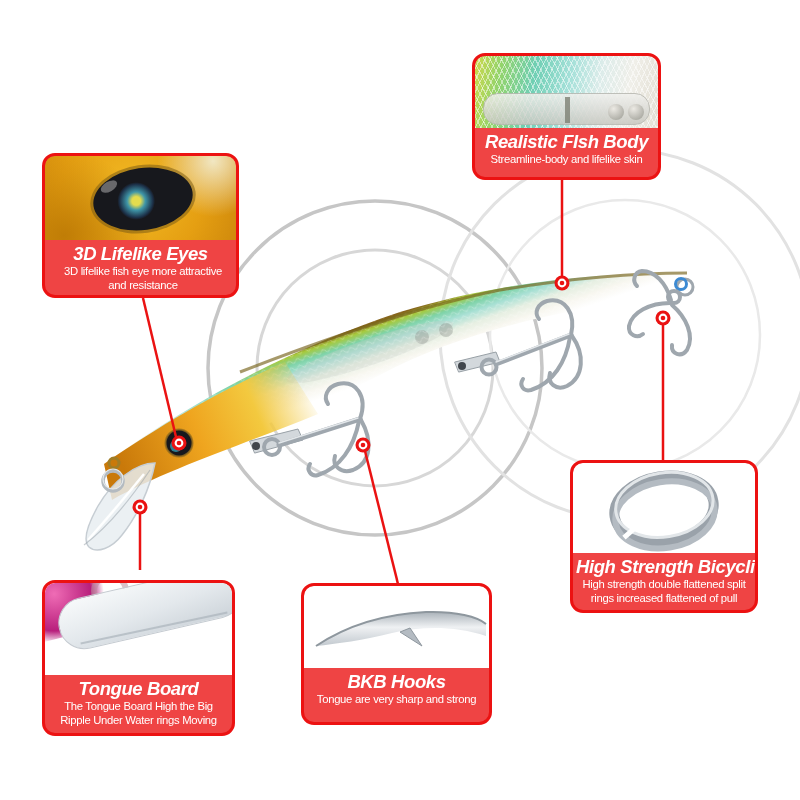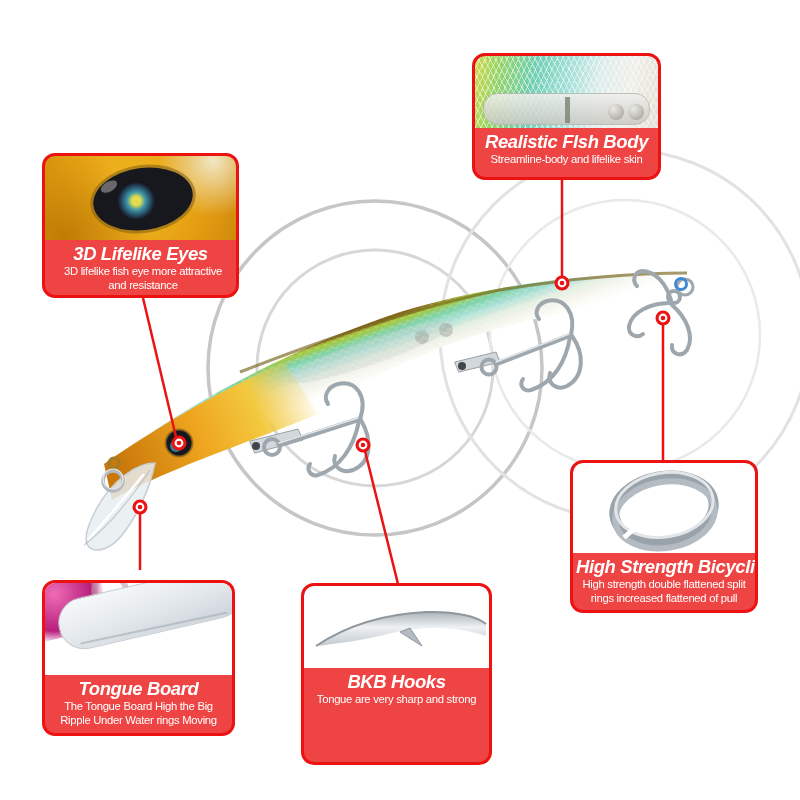--- a/index.html
+++ b/index.html
@@ -246,21 +246,21 @@
     </div>
     <div class="c-text">
       <div class="c-title">Tongue Board</div>
       <div class="c-desc">
         <div>The Tongue Board High the Big</div>
         <div>Ripple Under Water rings Moving</div>
       </div>
     </div>
   </div>
 
-  <div class="callout" style="left:301px;top:583px;width:191px;height:182px;">
+  <div class="callout" style="left:301px;top:583px;width:191px;height:142px;">
     <div class="c-img" style="height:82px;">
       <svg width="185" height="82" viewBox="0 0 185 82">
         <defs>
           <linearGradient id="hookGrad" x1="0" y1="0" x2="0" y2="1">
             <stop offset="0" stop-color="#aab2b9"></stop>
             <stop offset="0.45" stop-color="#eff1f3"></stop>
             <stop offset="1" stop-color="#c2c9cf"></stop>
           </linearGradient>
         </defs>
         <path d="M 12,60 C 42,40 80,28 122,26 C 152,25 174,31 182,38 L 182,50 C 152,40 118,40 88,47 C 60,54 32,58 12,60 Z" fill="url(#hookGrad)"></path>

